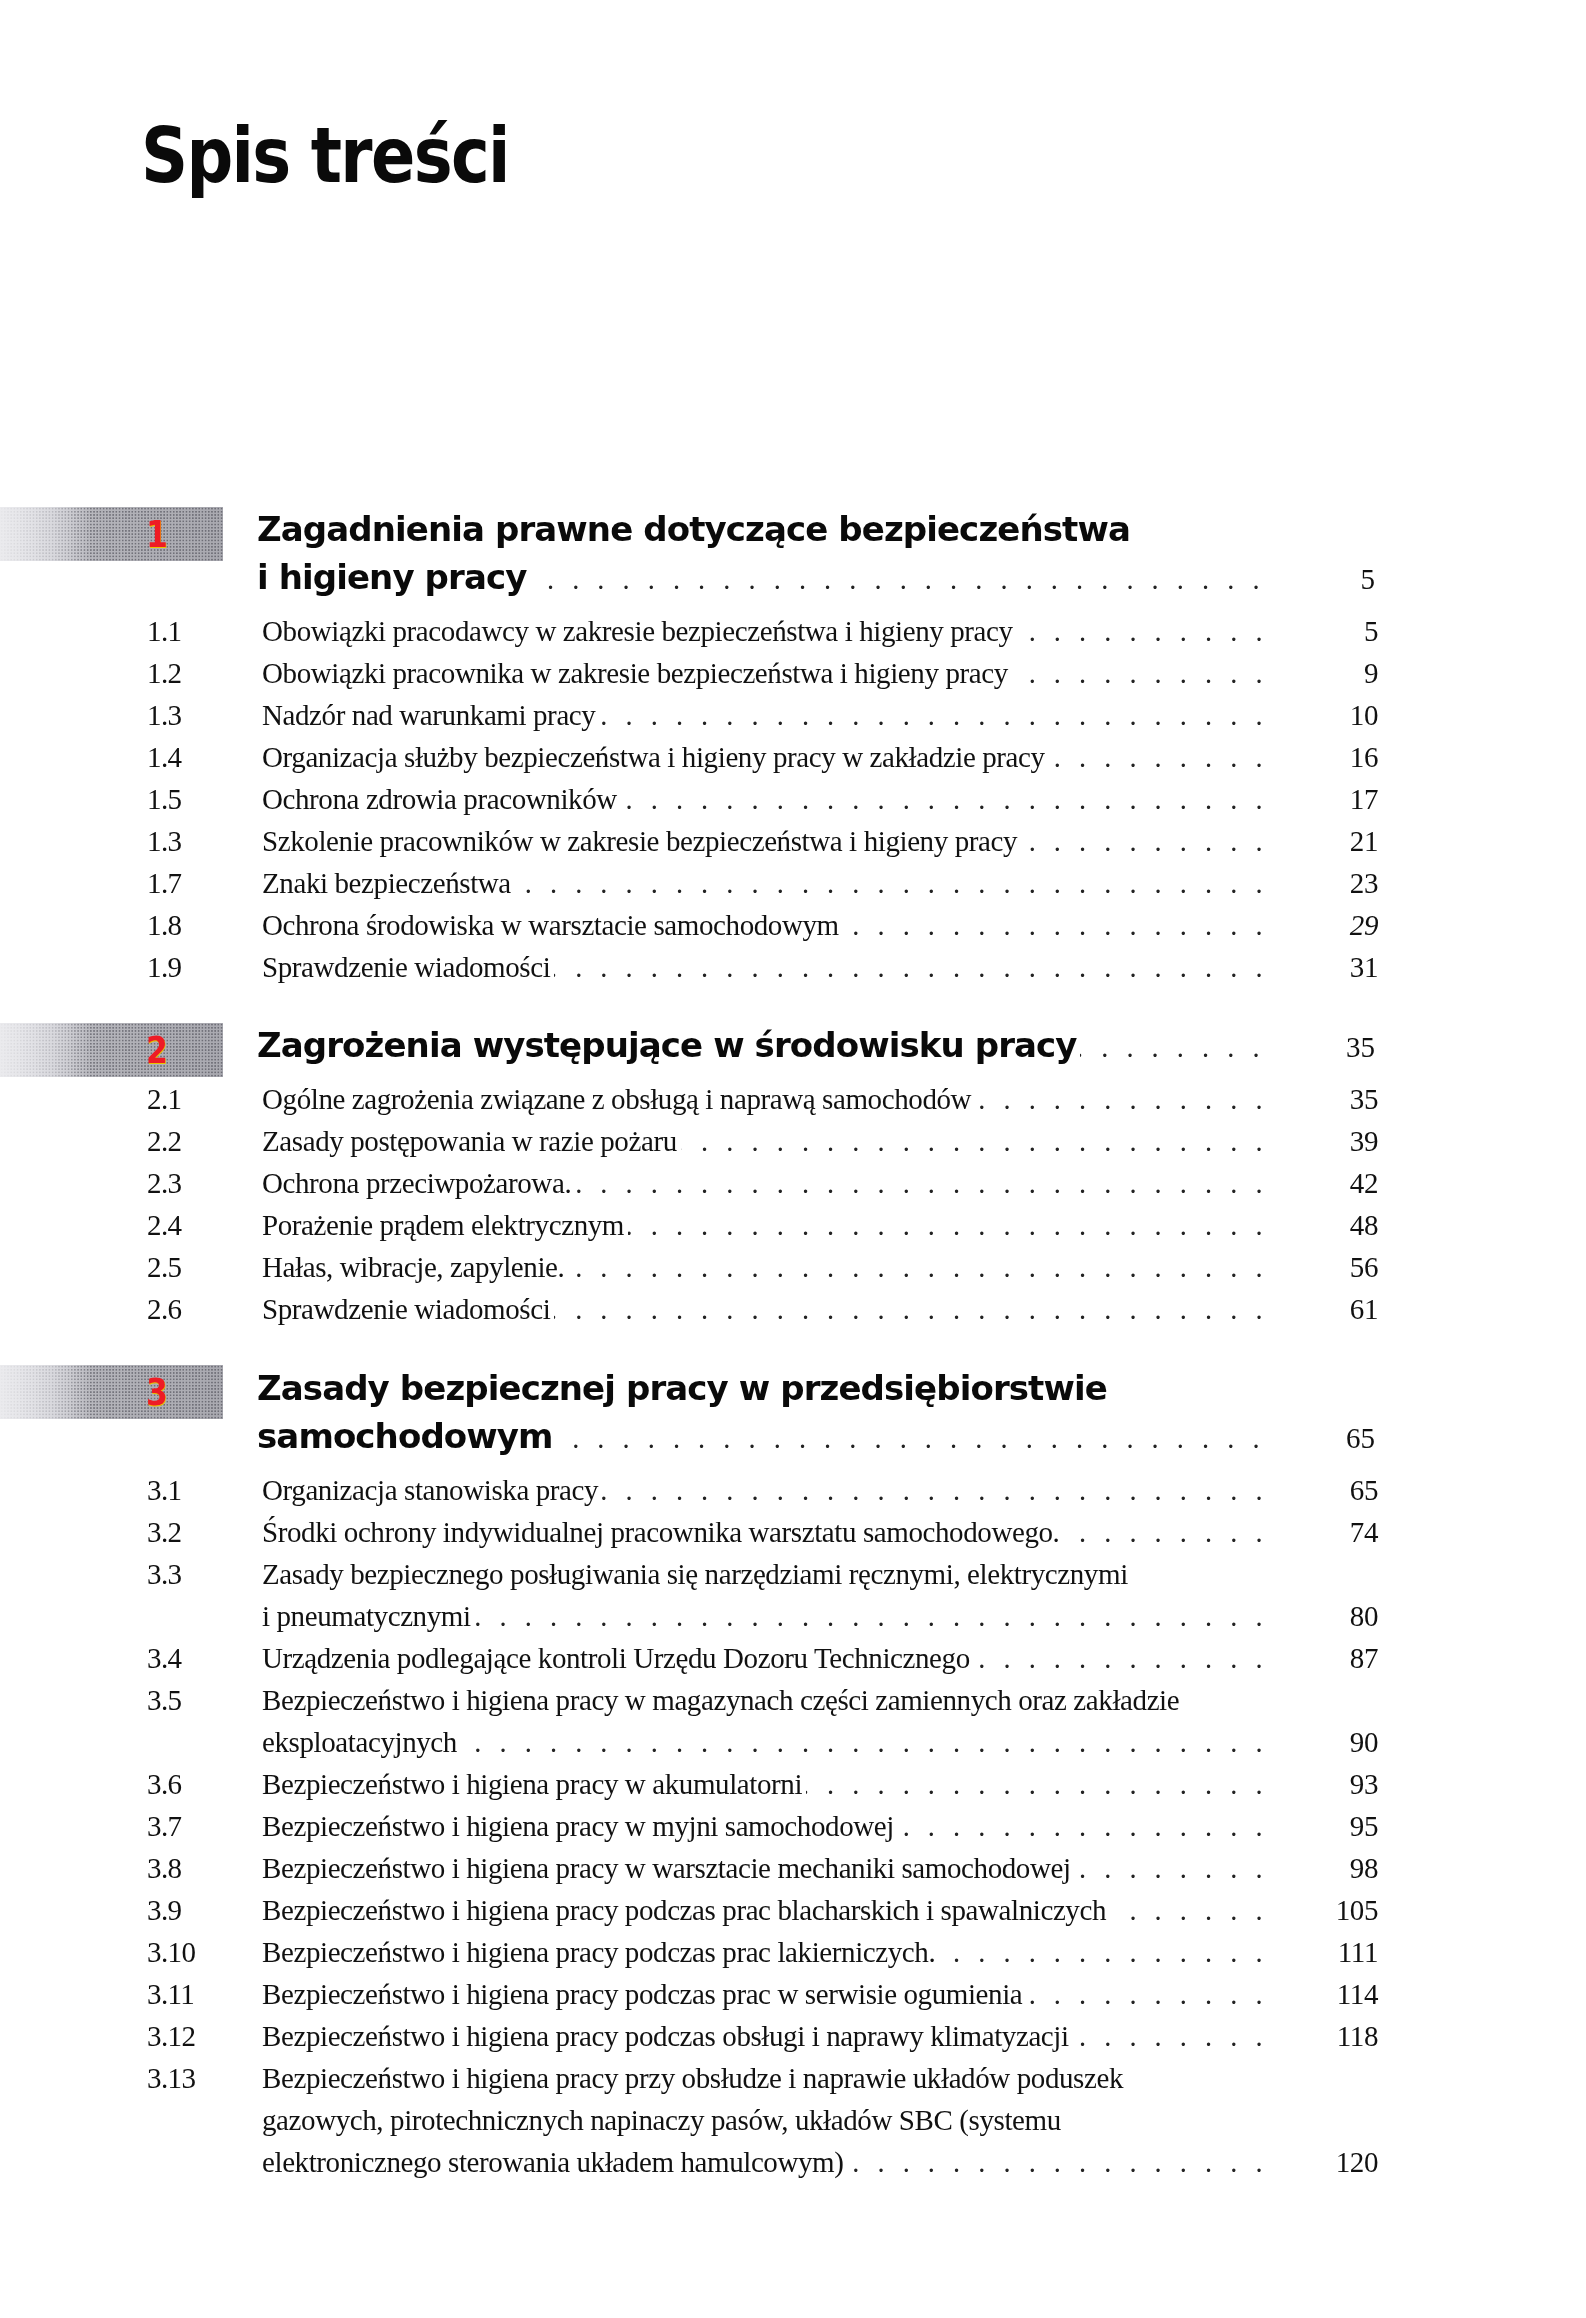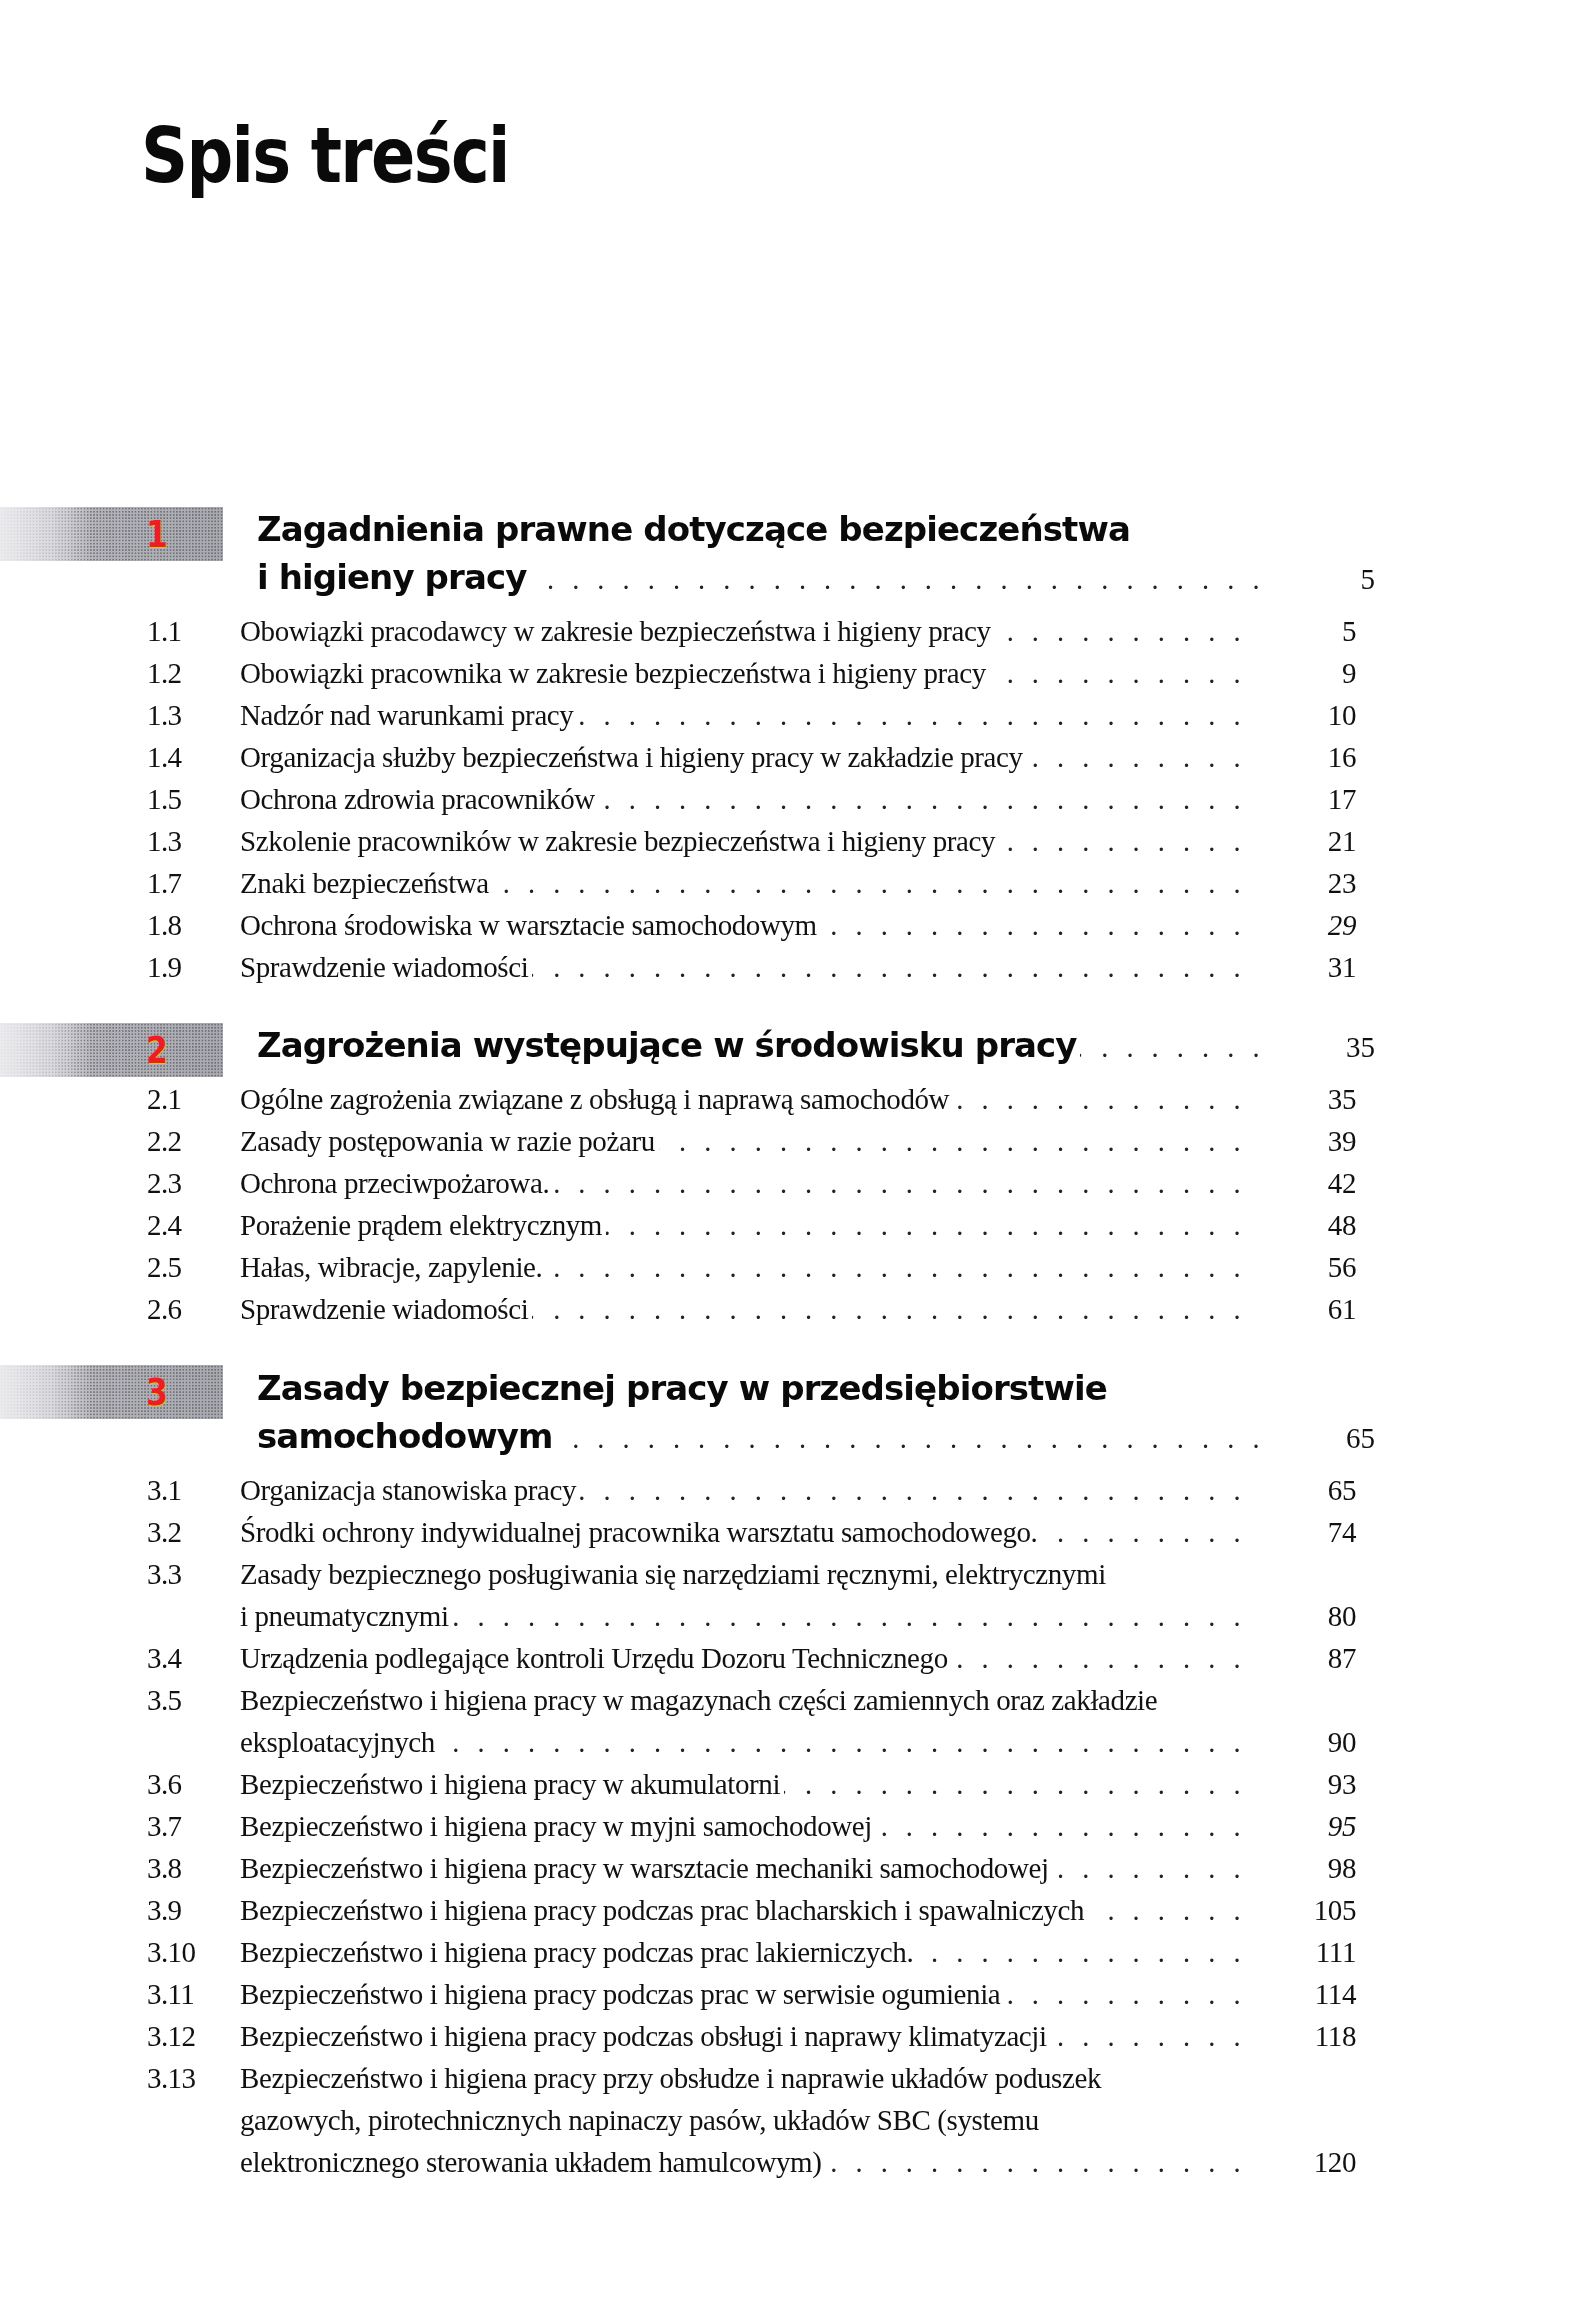--- a/index.html
+++ b/index.html
@@ -39,21 +39,21 @@
     color: #0a0a0a; letter-spacing: -0.9px;
   }
   .ch-head .line { display: flex; align-items: baseline; height: 48px; white-space: nowrap; }
   .ch-head .line .txt { transform-origin: left; }
 
   .row {
     position: absolute; left: 0; width: 1586px; height: 42px;
     font-family: "Liberation Serif", serif; font-size: 29px; line-height: 42px; color: #111111;
   }
   .row .num { position: absolute; left: 147px; top: 0; white-space: nowrap; letter-spacing: -0.6px; }
-  .row .body { position: absolute; left: 240px; top: 0; width: 1116px; }
+  .row .body { position: absolute; left: 262px; top: 0; width: 1116px; }
   .row .line { display: flex; align-items: baseline; height: 42px; white-space: nowrap; letter-spacing: -0.4px; }
 
   .dots {
     flex: 1 1 auto; overflow: hidden; white-space: nowrap; margin-left: 3.9px;
     letter-spacing: 5.5px; color: #222; text-align: right; direction: rtl;
     font-family: "Liberation Serif", serif; font-weight: normal; font-size: 28.4px;
   }
   .page-num {
     position: absolute; right: 115px; width: 78px; text-align: right;
     font-family: "Liberation Serif", serif; font-size: 29px; color: #111111;
@@ -317,21 +317,21 @@
             <span class="page-num" style="position: static; margin-left: 26px; flex: 0 0 84px; width: 84px;">93</span>
           </div>
         </div>
       </div>
       <div class="row" style="top: 1805px; height: 42px;">
         <span class="num">3.7</span>
         <div class="body">
           <div class="line">
             <span>Bezpieczeństwo i higiena pracy w myjni samochodowej</span>
             <span class="dots"> . . . . . . . . . . . . . . . . . . . . . . . . . . . . . . . . . . . . . . . . . . . . . . . . . . . . . . . . . . . . . . . . . . . . . . . . . . . . . . . . . . . . . . . . . . . . . . . . . . . . . . . . . . . . . . . . . . . . . . . .</span>
-            <span class="page-num" style="position: static; margin-left: 26px; flex: 0 0 84px; width: 84px; font-style: italic;">95</span>
+            <span class="page-num" style="position: static; margin-left: 26px; flex: 0 0 84px; width: 84px;">95</span>
           </div>
         </div>
       </div>
       <div class="row" style="top: 1847px; height: 42px;">
         <span class="num">3.8</span>
         <div class="body">
           <div class="line">
             <span>Bezpieczeństwo i higiena pracy w warsztacie mechaniki samochodowej</span>
             <span class="dots"> . . . . . . . . . . . . . . . . . . . . . . . . . . . . . . . . . . . . . . . . . . . . . . . . . . . . . . . . . . . . . . . . . . . . . . . . . . . . . . . . . . . . . . . . . . . . . . . . . . . . . . . . . . . . . . . . . . . . . . . .</span>
             <span class="page-num" style="position: static; margin-left: 26px; flex: 0 0 84px; width: 84px;">98</span>

